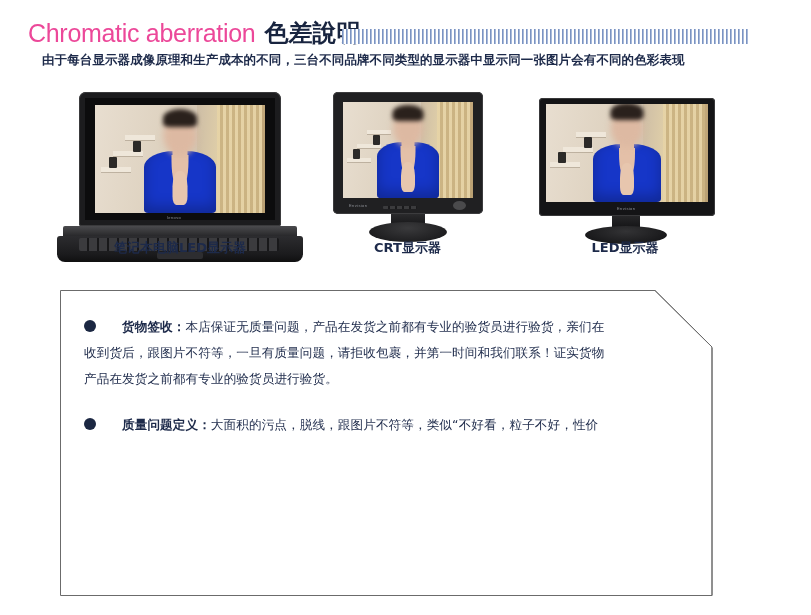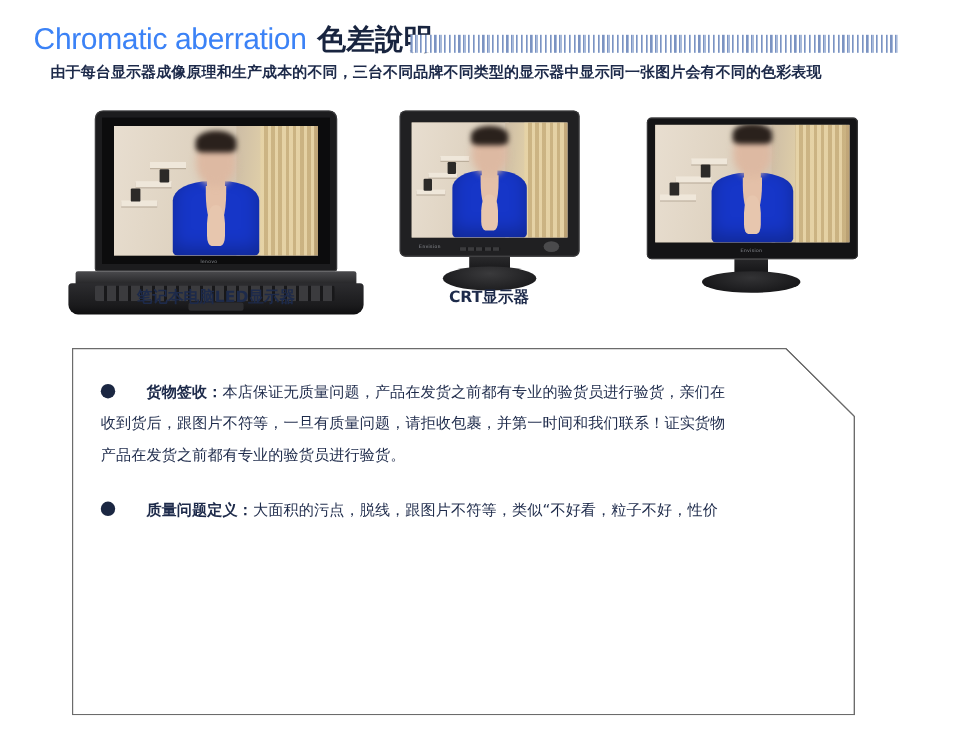--- a/index.html
+++ b/index.html
@@ -9,21 +9,21 @@
     font-family:"Liberation Sans","DejaVu Sans",sans-serif;
     overflow:hidden;position:relative;
     -webkit-font-smoothing:antialiased;
   }
   .page{position:relative;width:811px;height:615px;}
 
   
   .header{position:absolute;left:0;top:0;width:811px;height:78px;}
   .title-row{position:absolute;left:28px;top:18px;height:30px;display:flex;align-items:center;}
   .title-en{
-    font-size:25px;font-weight:400;color:#3b82f6;letter-spacing:-0.3px;
+    font-size:25px;font-weight:400;color:#ec4899;letter-spacing:-0.3px;
     font-family:"Liberation Sans","DejaVu Sans",sans-serif;
     white-space:nowrap;line-height:30px;
   }
   .title-zh{
     font-size:24px;font-weight:bold;color:#18243f;margin-left:9px;
     font-family:"DejaVu Sans","Liberation Sans",sans-serif;
     white-space:nowrap;line-height:30px;
   }
   .stripe-bar{
     position:absolute;left:342px;top:29px;width:406px;height:15px;
@@ -207,20 +207,21 @@
         <div class="ph-torso" style="width:68px;height:58px;"></div>
         <div class="ph-vneck" style="bottom:20px;width:16px;height:34px;"></div>
         <div class="ph-hands" style="bottom:7px;width:14px;height:32px;"></div>
         <div class="ph-neck" style="bottom:52px;width:14px;height:13px;"></div>
         <div class="ph-head" style="bottom:55px;width:32px;height:40px;"></div>
         <div class="ph-hair" style="bottom:82px;width:33px;height:17px;"></div>
       </div>
       <div class="brand" style="left:92px;top:122px;">Envision</div>
       <div class="led-neck" style="left:87px;top:132px;width:28px;height:14px;background:linear-gradient(180deg,#262628,#121214);"></div>
       <div class="led-stand" style="left:60px;top:142px;width:82px;height:18px;background:radial-gradient(ellipse at 50% 30%,#333335,#0f0f11);"></div>
+      <div class="caption">LED显示器</div>
     </div>
 
   </div>
 
   <div class="notice">
     <svg class="notice-svg" width="698" height="306" viewBox="0 0 698 306">
       <polygon points="0.5,0.5 595,0.5 652,57 652,305.5 0.5,305.5" fill="#ffffff" stroke="#6b6b6b" stroke-width="1"></polygon>
       <line x1="652" y1="57" x2="697" y2="57" stroke="#ffffff" stroke-width="2"></line>
       <polyline points="595,0.5 652,57 652,305.5" fill="none" stroke="#6b6b6b" stroke-width="1"></polyline>
     </svg>

